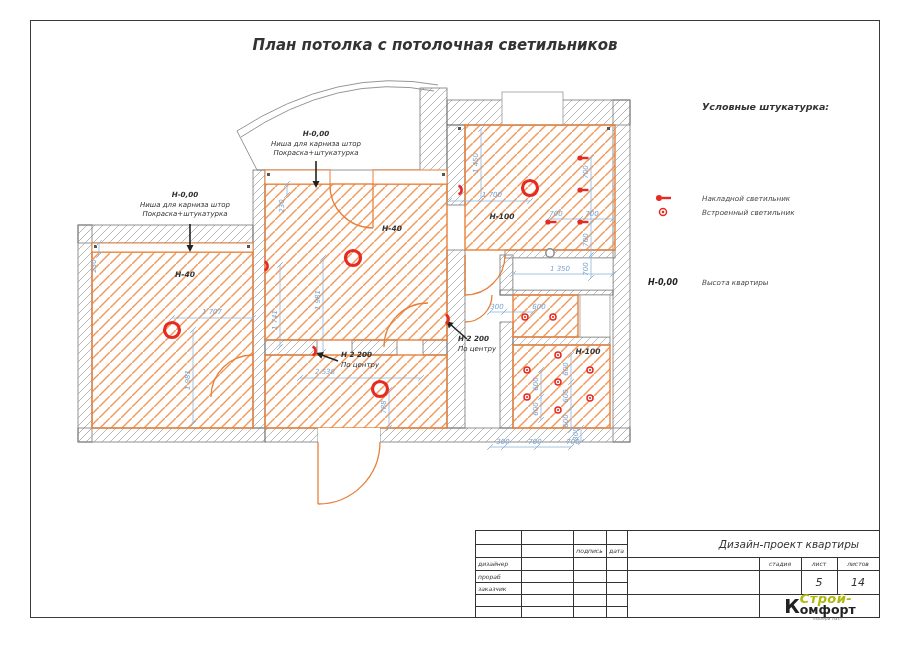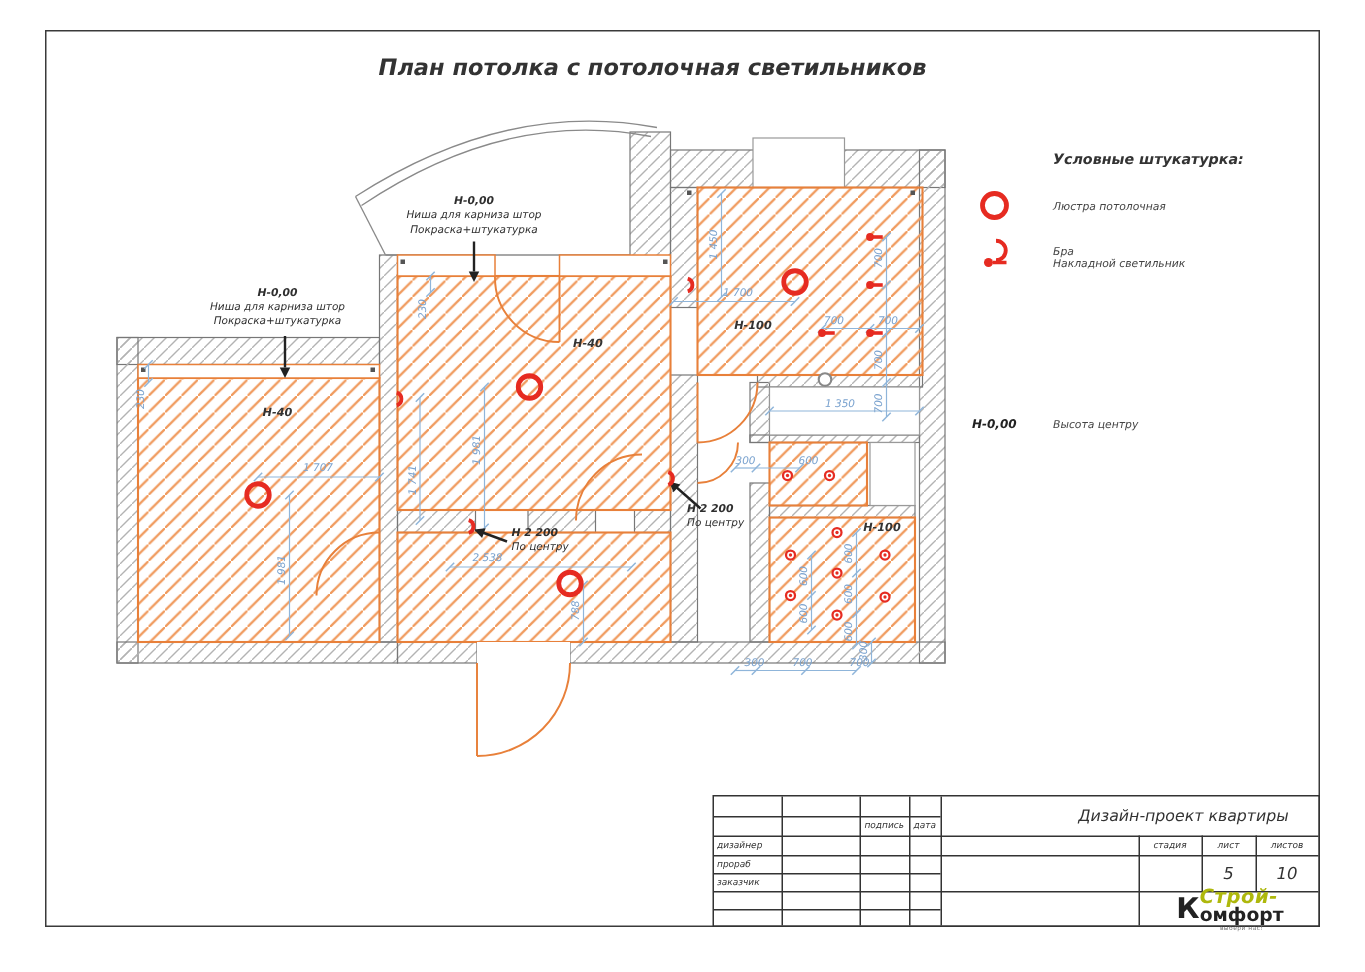--- a/index.html
+++ b/index.html
@@ -277,48 +277,41 @@
         <text class="ann" text-anchor="middle"><tspan x="185" y="197" class="annb">Н-0,00</tspan><tspan x="185" y="206.5" class="">Ниша для карниза штор</tspan><tspan x="185" y="216" class="">Покраска+штукатурка</tspan></text>
         <text class="ann" text-anchor="middle"><tspan x="316" y="136" class="annb">Н-0,00</tspan><tspan x="316" y="145.5" class="">Ниша для карниза штор</tspan><tspan x="316" y="155" class="">Покраска+штукатурка</tspan></text>
         <text class="ann" text-anchor="start"><tspan x="341" y="357" class="annb">Н 2 200</tspan><tspan x="341" y="366.5" class="">По центру</tspan></text>
         <text class="ann" text-anchor="start"><tspan x="458" y="341" class="annb">Н 2 200</tspan><tspan x="458" y="350.5" class="">По центру</tspan></text>
       </g>
   </svg>
 
   
   <div class="legend-header">Условные штукатурка:</div>
 
-  <div class="legend-item" style="top:124px;">
-    <span class="legend-icon">
-      <svg width="26" height="26" style="margin-left:2px;">
-          <circle cx="13" cy="13" r="8" class="lustra"></circle>
-        </svg>
-    </span>
-    <span class="legend-label">Люстра потолочная</span>
-  </div>
-  <div class="legend-item" style="top:156px;">
-    <span class="legend-icon">
-      <svg width="22" height="22" style="margin-left:7px;">
-          <path d="M9,4.5 A6.5,6.5 0 0 1 9,17.5" class="bra"></path>
-        </svg>
-    </span>
-    <span class="legend-label">Бра</span>
-  </div>
-  <div class="legend-item" style="top:167px;">
+  <div class="legend-item" style="top:190px;">
     <span class="legend-icon">
       <svg width="24" height="16" style="margin-left:4px;">
           <circle cx="7" cy="8" r="3" class="redf"></circle>
           <line x1="10" y1="8" x2="19" y2="8" class="redl"></line>
         </svg>
     </span>
     <span class="legend-label">Накладной светильник</span>
   </div>
+  <div class="legend-item" style="top:204px;">
+    <span class="legend-icon">
+      <svg width="16" height="16" style="margin-left:7px;">
+          <circle cx="8" cy="8" r="3.5" class="redo"></circle>
+          <circle cx="8" cy="8" r="1.3" class="redf"></circle>
+        </svg>
+    </span>
+    <span class="legend-label">Встроенный светильник</span>
+  </div>
   <div class="legend-item" style="top:278px;">
     <span class="legend-h">Н-0,00</span>
-    <span class="legend-label">Высота центру</span>
+    <span class="legend-label">Высота квартиры</span>
   </div>
 
   
   <div class="tblock">
     <div class="tb-h" style="left:0;top:13px;width:151px;"></div>
     <div class="tb-h" style="left:0;top:26px;width:403px;"></div>
     <div class="tb-h" style="left:0;top:39px;width:403px;"></div>
     <div class="tb-h" style="left:0;top:51px;width:151px;"></div>
     <div class="tb-h" style="left:0;top:63px;width:403px;"></div>
     <div class="tb-h" style="left:0;top:75px;width:151px;"></div>
@@ -333,21 +326,21 @@
     <div class="tb-cell tb-project" style="left:151px;top:0;width:252px;height:26px;">Дизайн-проект квартиры</div>
     <div class="tb-cell" style="left:97px;top:13px;width:33px;height:13px;">подпись</div>
     <div class="tb-cell" style="left:130px;top:13px;width:21px;height:13px;">дата</div>
     <div class="tb-cell tb-left" style="left:0;top:26px;width:45px;height:13px;">дизайнер</div>
     <div class="tb-cell tb-left" style="left:0;top:39px;width:45px;height:12px;">прораб</div>
     <div class="tb-cell tb-left" style="left:0;top:51px;width:45px;height:12px;">заказчик</div>
     <div class="tb-cell" style="left:283px;top:26px;width:42px;height:13px;">стадия</div>
     <div class="tb-cell" style="left:325px;top:26px;width:36px;height:13px;">лист</div>
     <div class="tb-cell" style="left:361px;top:26px;width:42px;height:13px;">листов</div>
     <div class="tb-cell tb-num" style="left:325px;top:39px;width:36px;height:24px;">5</div>
-    <div class="tb-cell tb-num" style="left:361px;top:39px;width:42px;height:24px;">10</div>
+    <div class="tb-cell tb-num" style="left:361px;top:39px;width:42px;height:24px;">14</div>
 
     <div class="logo">
       <span class="logo-k">К</span>
       <span class="logo-col">
         <span class="logo-stroy">Строй-</span>
         <span class="logo-komfort">омфорт</span>
         <span class="logo-tag">выбери нас!</span>
       </span>
     </div>
   </div>

